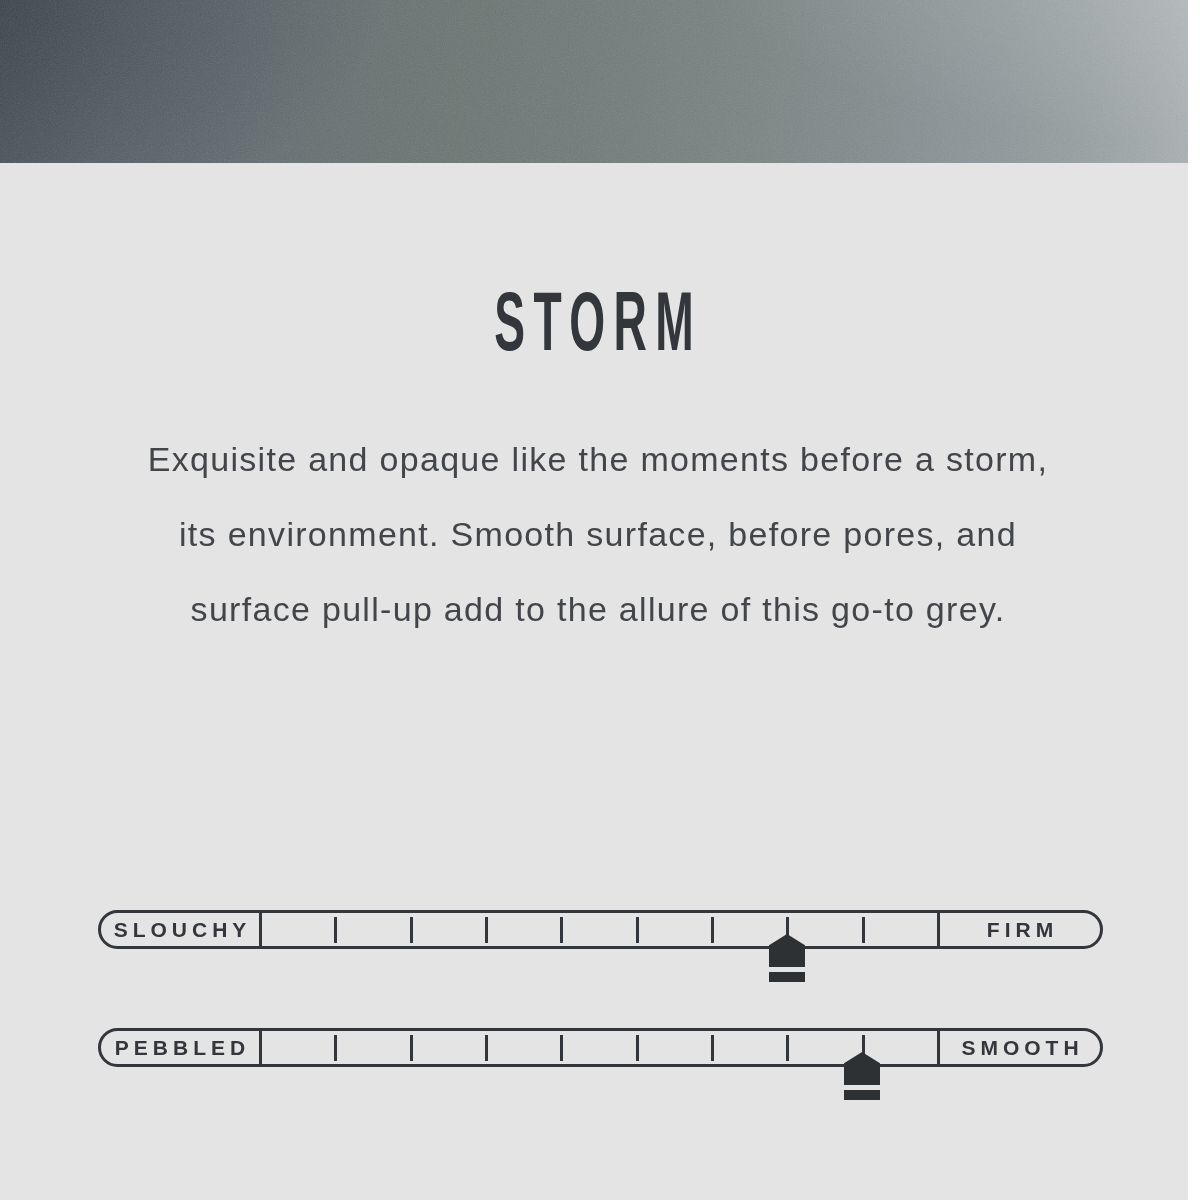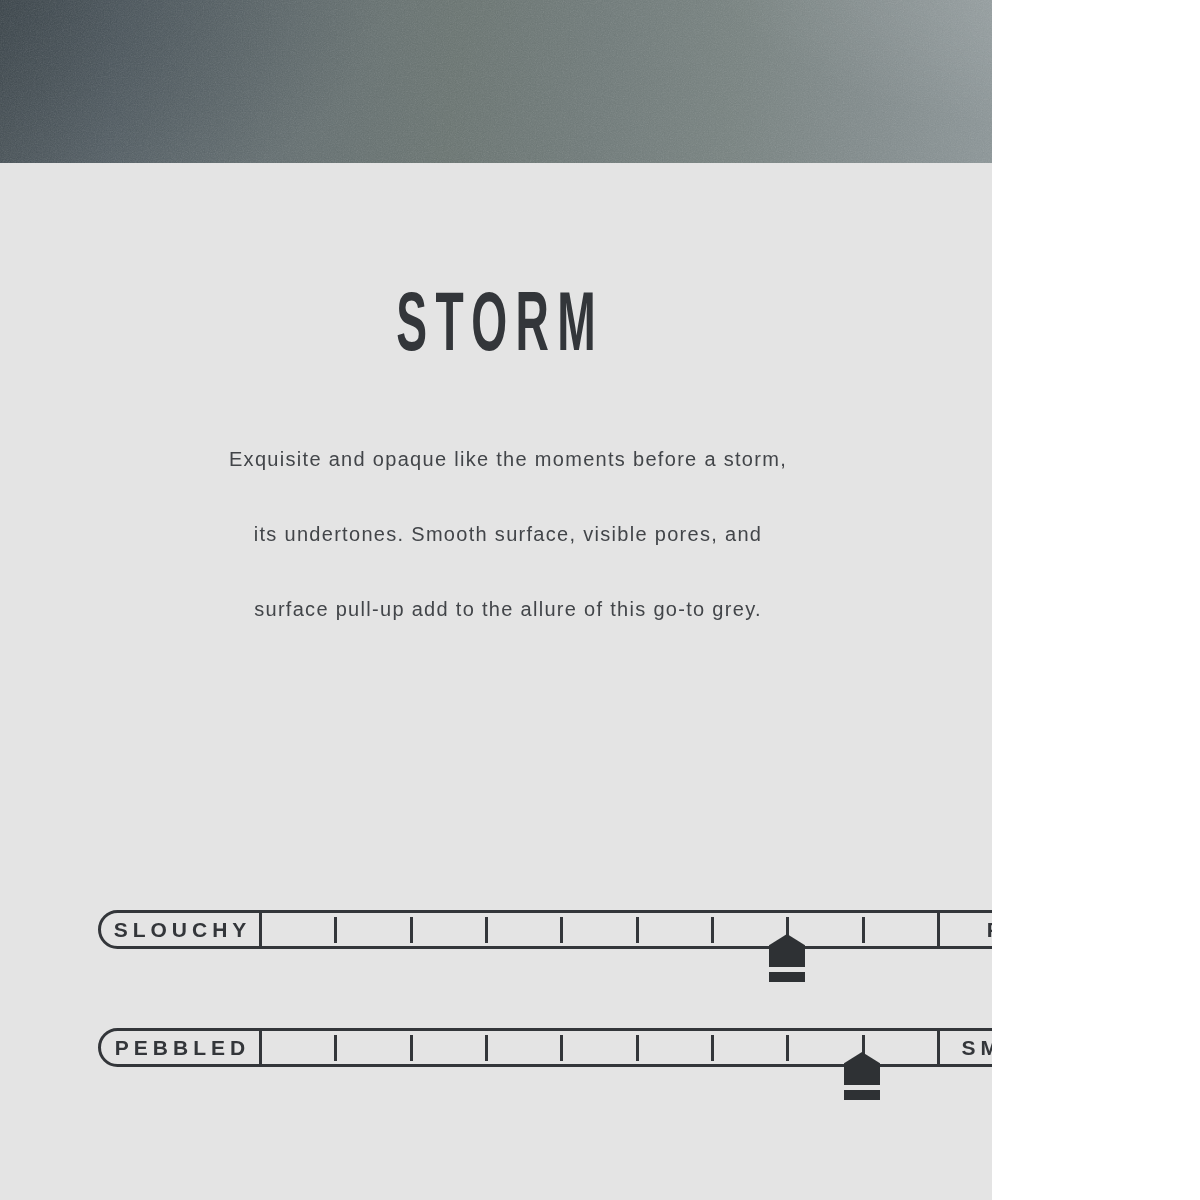--- a/index.html
+++ b/index.html
@@ -1,21 +1,21 @@
 <!DOCTYPE html>
 <html style="--bg: #e4e4e4; --ink: #33363a; --text: #424549; --marker: #2e3134;"><head>
 <meta charset="utf-8">
 <style>
   * { margin: 0; padding: 0; box-sizing: border-box; }
   html, body { width: 1200px; height: 1200px; }
   body { font-family: "Liberation Sans", sans-serif; }
 
   .page {
     position: relative;
-    width: 992px;
+    width: 1188px;
     height: 1200px;
     background: var(--bg, #e4e4e4);
     overflow: hidden;
   }
 
   
   .banner {
     position: absolute;
     top: 0; left: 0;
     width: 1200px; height: 163px;
@@ -40,24 +40,24 @@
     line-height: 84px;
     letter-spacing: 0.18em;
     text-indent: 0.18em;
     color: var(--ink, #33363a);
     transform: scaleX(0.55);
   }
 
   
   .description {
     position: absolute;
-    top: 422px; left: 12px;
+    top: 422px; left: 4px;
     width: 100%;
     text-align: center;
-    font-size: 20px;
+    font-size: 34px;
     line-height: 75px;
     letter-spacing: 1.3px;
     color: var(--text, #424549);
   }
   .para-line { white-space: pre; }
 
   
   .scale {
     position: absolute;
     left: 98px;
@@ -134,21 +134,21 @@
         </feComponentTransfer>
       </filter>
       <rect x="0" y="0" width="1200" height="163" filter="url(#grain)" opacity="0.9"></rect>
     </svg>
   </div>
 
   <h1 class="title">STORM</h1>
 
   <div class="description">
     <div class="para-line">Exquisite and opaque like the moments before a storm,</div>
-    <div class="para-line">its undertones. Smooth surface, visible pores, and</div>
+    <div class="para-line">its environment. Smooth surface, before pores, and</div>
     <div class="para-line">surface pull-up add to the allure of this go-to grey.</div>
   </div>
 
   <div class="scale scale-2">
     <div class="scale-label scale-label-left">PEBBLED</div>
     <div class="scale-ticks">
       <div class="marker" style="left: 88.8889%;">
         <div class="marker-nib"></div>
         <div class="marker-base"></div>
       </div>

